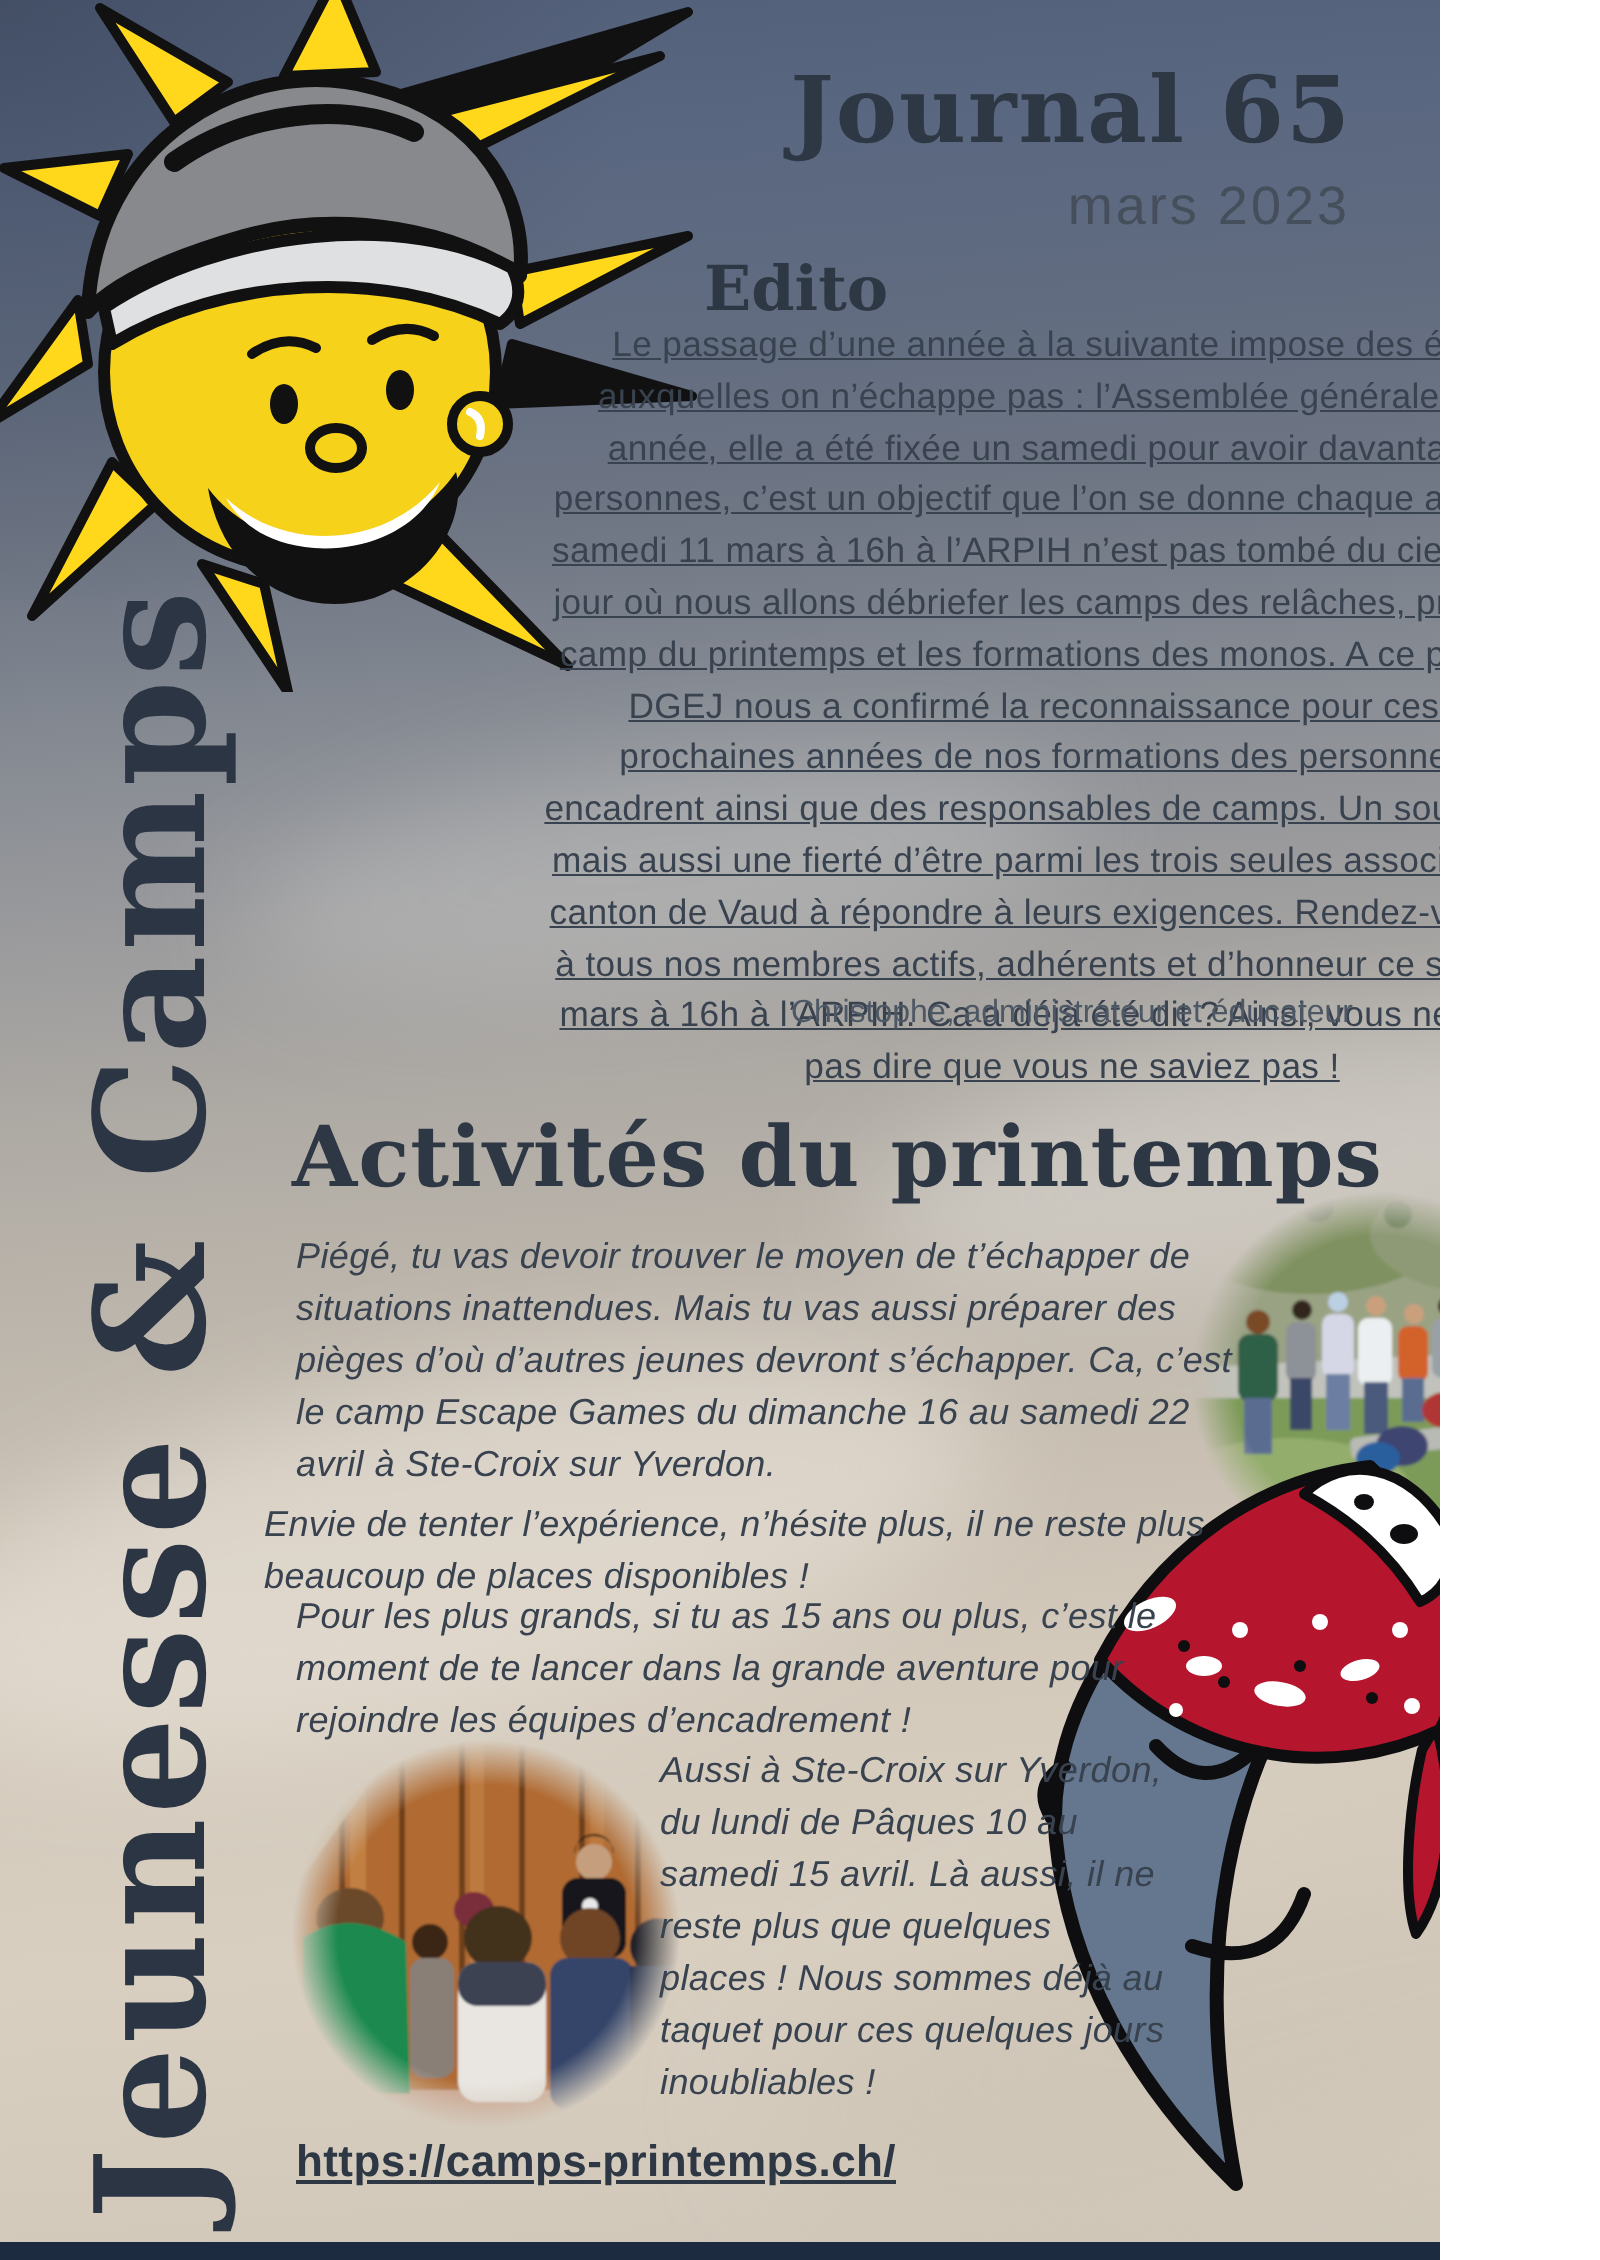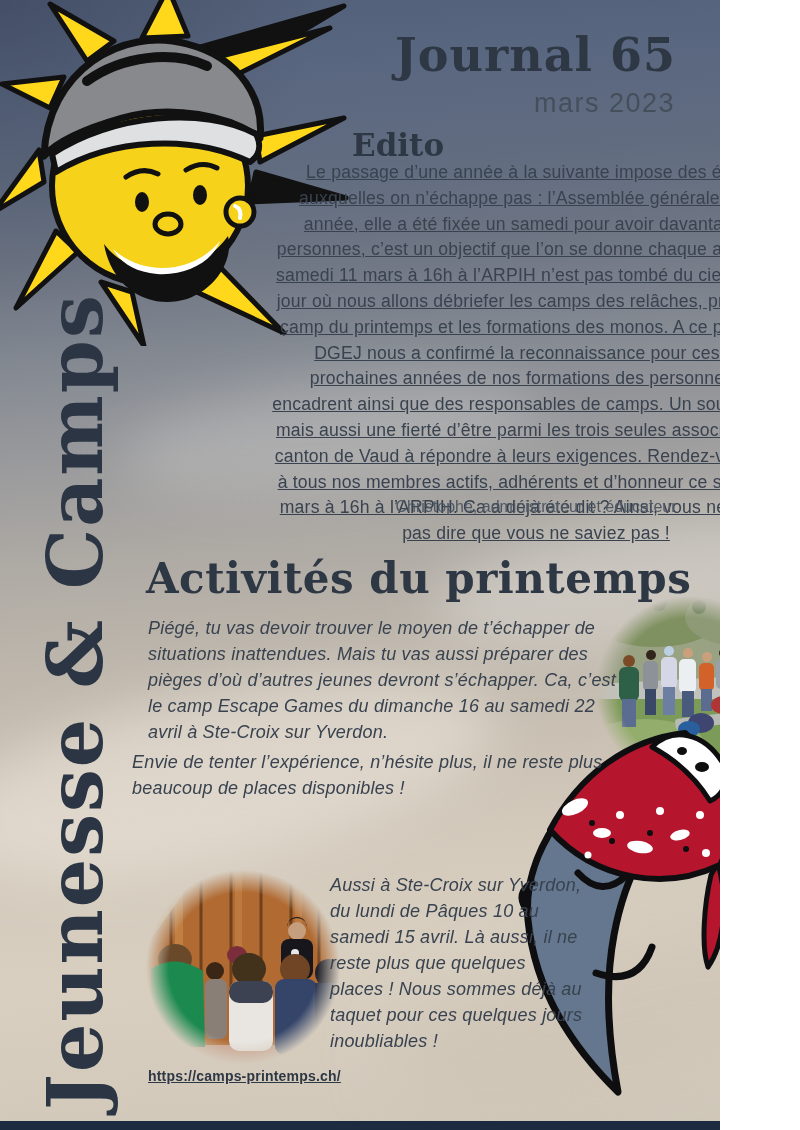--- a/index.html
+++ b/index.html
@@ -23,21 +23,21 @@
   .edito-body{position:absolute;left:272px;top:160px;width:528px;
     text-align:center;font-size:17.6px;line-height:25.8px;color:#39424f;letter-spacing:.2px;text-decoration:underline;}
   .edito-signature{position:absolute;left:272px;top:498px;width:528px;
     text-align:center;font-size:16px;color:#4e5865;}
   .spring-heading{position:absolute;left:146px;top:554px;font-size:42px;letter-spacing:.5px;}
   .body-par{position:absolute;color:#39424f;font-size:18px;line-height:26px;letter-spacing:.2px;font-style:italic;}
   .p1{left:148px;top:615px;width:474px;}
   .p2{left:132px;top:737px;width:474px;margin-top:12px;}
   .p3{left:148px;top:795px;width:446px;}
   .p4{left:330px;top:872px;width:254px;}
-  .footer-link{position:absolute;left:148px;top:1068px;font-size:14px;font-weight:600;
+  .footer-link{position:absolute;left:148px;top:1068px;font-size:22px;font-weight:600;
     color:#2e3744;text-decoration:underline;letter-spacing:.2px;}
   .bottom-bar{position:absolute;left:0;bottom:0;width:800px;height:9px;background:#1c2b3f;}
   .art{position:absolute;pointer-events:none;}
   .photo{position:absolute;border-radius:50%;overflow:hidden;
     -webkit-mask:radial-gradient(circle closest-side,#000 76%,transparent 99%);
     mask:radial-gradient(circle closest-side,#000 76%,transparent 99%);}
   .vtitle{position:absolute;left:26px;top:1110px;transform:rotate(-90deg);transform-origin:0 0;
     white-space:nowrap;font-family:"DejaVu Serif","Liberation Serif",serif;font-weight:bold;
     font-size:76px;color:#2b3544;letter-spacing:2px;line-height:100px;}
 </style>
@@ -218,18 +218,19 @@
   <div class="journal-date">mars 2023</div>
   <div class="vtitle">Jeunesse &amp; Camps</div>
 
   <div class="serif-head edito-heading">Edito</div>
   <div class="edito-body">Le passage d’une année à la suivante impose des étapes auxquelles on n’échappe pas : l’Assemblée générale. Cette année, elle a été fixée un samedi pour avoir davantage de personnes, c’est un objectif que l’on se donne chaque année. Ce samedi 11 mars à 16h à l’ARPIH n’est pas tombé du ciel. C’est le jour où nous allons débriefer les camps des relâches, préparer le camp du printemps et les formations des monos. A ce propos, la DGEJ nous a confirmé la reconnaissance pour ces cinq prochaines années de nos formations des personnes qui encadrent ainsi que des responsables de camps. Un soulagement mais aussi une fierté d’être parmi les trois seules associations du canton de Vaud à répondre à leurs exigences. Rendez-vous donc à tous nos membres actifs, adhérents et d’honneur ce samedi 11 mars à 16h à l’ARPIH. Ca a déjà été dit ? Ainsi, vous ne pourrez pas dire que vous ne saviez pas !</div>
   <div class="edito-signature">Christophe, administrateur et éducateur</div>
 
   <div class="serif-head spring-heading">Activités du printemps</div>
   <div class="body-par p1">Piégé, tu vas devoir trouver le moyen de t’échapper de situations inattendues. Mais tu vas aussi préparer des pièges d’où d’autres jeunes devront s’échapper. Ca, c’est le camp Escape Games du dimanche 16 au samedi 22 avril à Ste-Croix sur Yverdon.</div>
   <div class="body-par p2">Envie de tenter l’expérience, n’hésite plus, il ne reste plus beaucoup de places disponibles !</div>
+  <div class="body-par p3">Pour les plus grands, si tu as 15 ans ou plus, c’est le moment de te lancer dans la grande aventure pour rejoindre les équipes d’encadrement !</div>
   <div class="body-par p4">Aussi à Ste-Croix sur Yver­don, du lundi de Pâques 10 au samedi 15 avril. Là aussi, il ne reste plus que quelques places ! Nous sommes déjà au taquet pour ces quelques jours inoubliables !</div>
 
   <a href="#" class="footer-link">https://camps-printemps.ch/</a>
   <div class="bottom-bar"></div>
 
 </div>
 
 </body></html>

